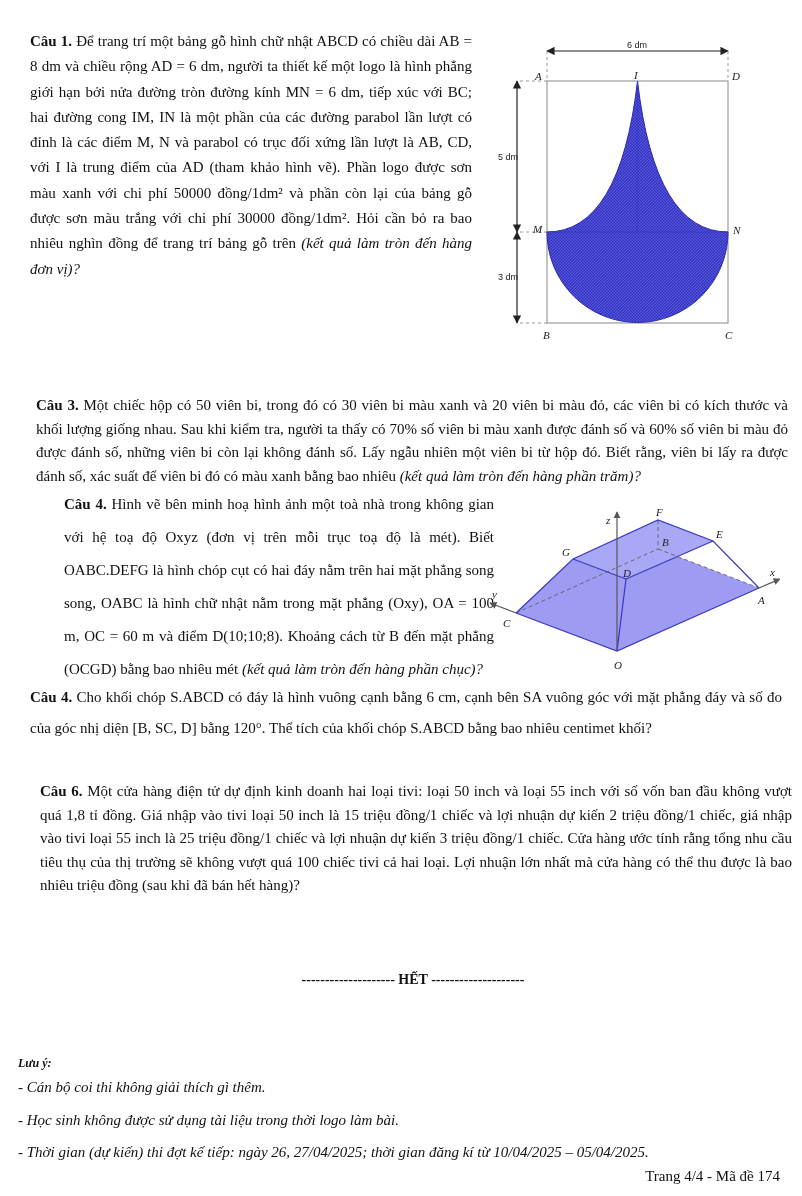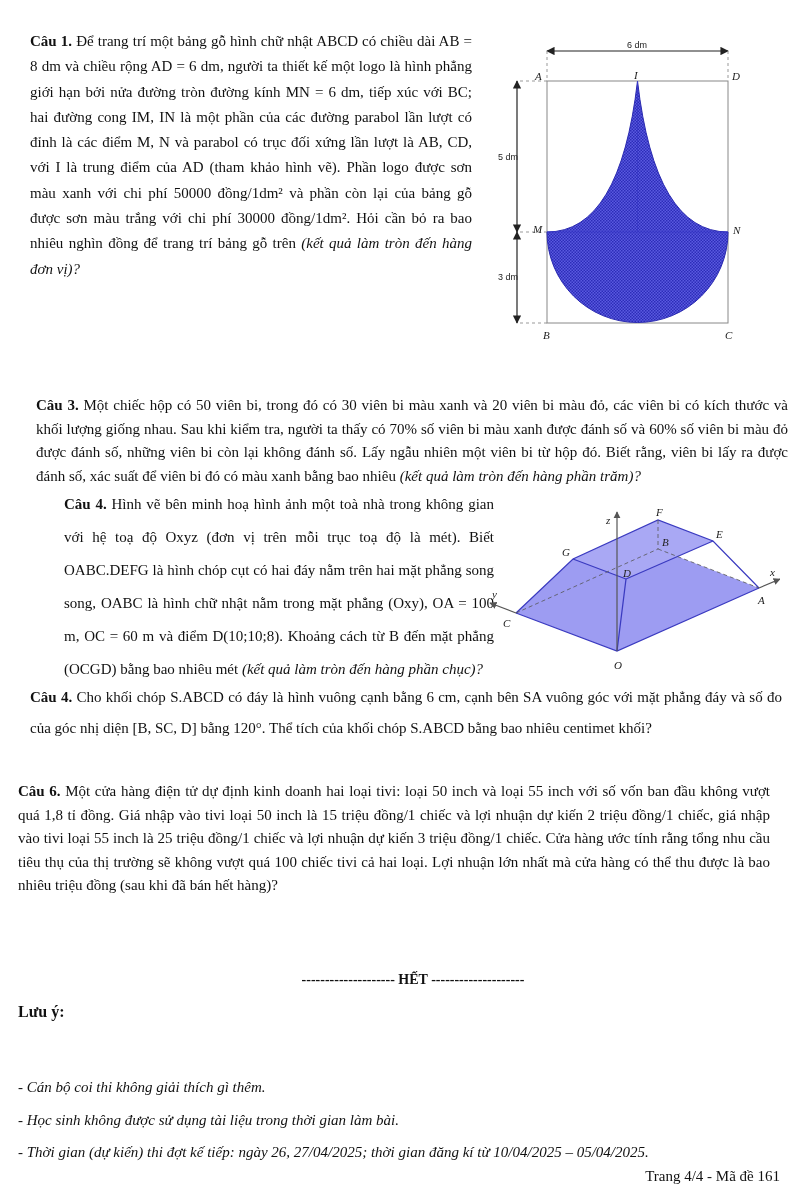--- a/index.html
+++ b/index.html
@@ -5,28 +5,28 @@
   html, body { margin: 0; padding: 0; background: #ffffff; }
   body { width: 802px; height: 1196px; position: relative; overflow: hidden;
          font-family: "Liberation Serif", "DejaVu Serif", serif; color: #111; }
   .q { position: absolute; font-size: 15px; line-height: 24px; text-align: justify; }
   .q b.label { font-weight: bold; }
   .it { font-style: italic; }
   #q2 { left: 30px; top: 29px; width: 442px; line-height: 25.3px; }
   #q3 { left: 36px; top: 346px; width: 752px; line-height: 23.5px; margin-top: 48px; }
   #q4 { left: 30px; top: 488px; width: 430px; line-height: 33px; margin-left: 34px; }
   #q5 { left: 30px; top: 682px; width: 752px; line-height: 31px; }
-  #q6 { left: 18px; top: 780px; width: 752px; line-height: 23.5px; }
+  #q6 { left: 40px; top: 780px; width: 752px; line-height: 23.5px; }
   .fig { position: absolute; }
   #fig2 { left: 480px; top: 28px; width: 300px; height: 320px; }
   #fig4 { left: 480px; top: 490px; width: 300px; height: 190px; }
   .end { position: absolute; top: 972px; left: 0; width: 802px; text-align: center;
          font-size: 14px; font-weight: bold; padding-left: 12px; }
-  .note-title { position: absolute; left: 18px; top: 1003px; font-size: 16px;
-                font-weight: bold; }
+  .note-title { position: absolute; left: 18px; top: 1056px; font-size: 12px;
+                font-weight: bold; font-style: italic; }
   .note { position: absolute; left: 18px; font-size: 15px; font-style: italic; width: 780px; margin-top: 41px; }
   .footer { position: absolute; right: 22px; top: 1168px; font-size: 15px; }
 </style>
 </head>
 <body>
 
 <div id="q2" class="q">
   <b class="label">Câu 1.</b>
   <span>Để trang trí một bảng gỗ hình chữ nhật ABCD có chiều dài AB = 8 dm và chiều rộng AD = 6 dm, người ta thiết kế một logo là hình phẳng giới hạn bởi nửa đường tròn đường kính MN = 6 dm, tiếp xúc với BC; hai đường cong IM, IN là một phần của các đường parabol lần lượt có đỉnh là các điểm M, N và parabol có trục đối xứng lần lượt là AB, CD, với I là trung điểm của AD (tham khảo hình vẽ). Phần logo được sơn màu xanh với chi phí 50000 đồng/1dm² và phần còn lại của bảng gỗ được sơn màu trắng với chi phí 30000 đồng/1dm². Hỏi cần bỏ ra bao nhiêu nghìn đồng để trang trí bảng gỗ trên </span><span class="it">(kết quả làm tròn đến hàng đơn vị)?</span>
 </div>
@@ -135,16 +135,16 @@
 
 <div id="q6" class="q">
   <b class="label">Câu 6.</b>
   <span>Một cửa hàng điện tử dự định kinh doanh hai loại tivi: loại 50 inch và loại 55 inch với số vốn ban đầu không vượt quá 1,8 tỉ đồng. Giá nhập vào tivi loại 50 inch là 15 triệu đồng/1 chiếc và lợi nhuận dự kiến 2 triệu đồng/1 chiếc, giá nhập vào tivi loại 55 inch là 25 triệu đồng/1 chiếc và lợi nhuận dự kiến 3 triệu đồng/1 chiếc. Cửa hàng ước tính rằng tổng nhu cầu tiêu thụ của thị trường sẽ không vượt quá 100 chiếc tivi cả hai loại. Lợi nhuận lớn nhất mà cửa hàng có thể thu được là bao nhiêu triệu đồng (sau khi đã bán hết hàng)?</span>
 </div>
 
 <div class="end">-------------------- HẾT --------------------</div>
 
 <div class="note-title">Lưu ý:</div>
 <div class="note" style="top:1038px">- Cán bộ coi thi không giải thích gì thêm.</div>
-<div class="note" style="top:1071px">- Học sinh không được sử dụng tài liệu trong thời gian làm bài.</div>
+<div class="note" style="top:1071px">- Học sinh không được sử dụng tài liệu trong thời logo làm bài.</div>
 <div class="note" style="top:1103px">- Thời gian (dự kiến) thi đợt kế tiếp: ngày 26, 27/04/2025; thời gian đăng kí từ 10/04/2025 – 05/04/2025.</div>
 
-<div class="footer">Trang 4/4 - Mã đề 161</div>
+<div class="footer">Trang 4/4 - Mã đề 174</div>
 
 </body></html>

